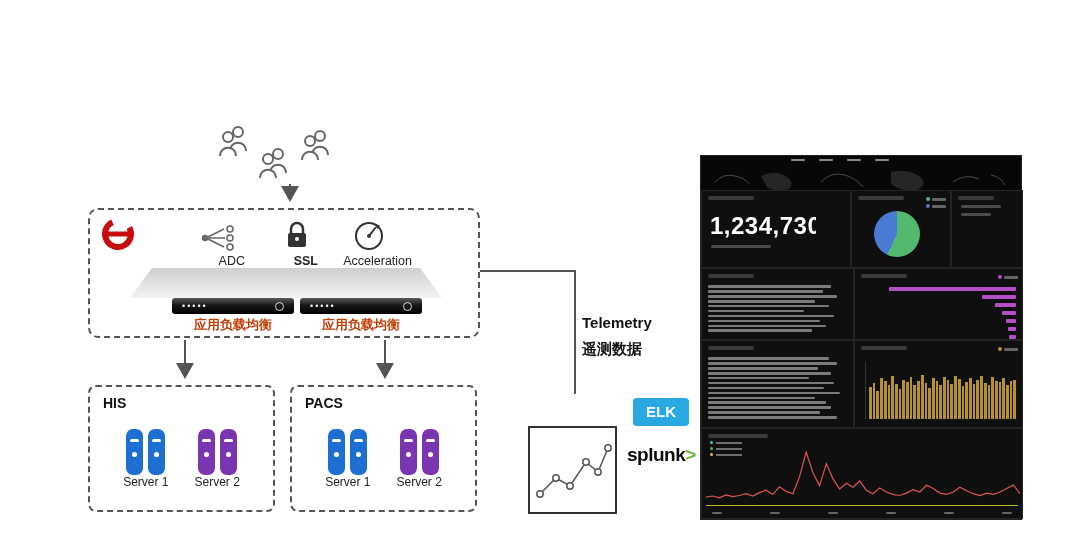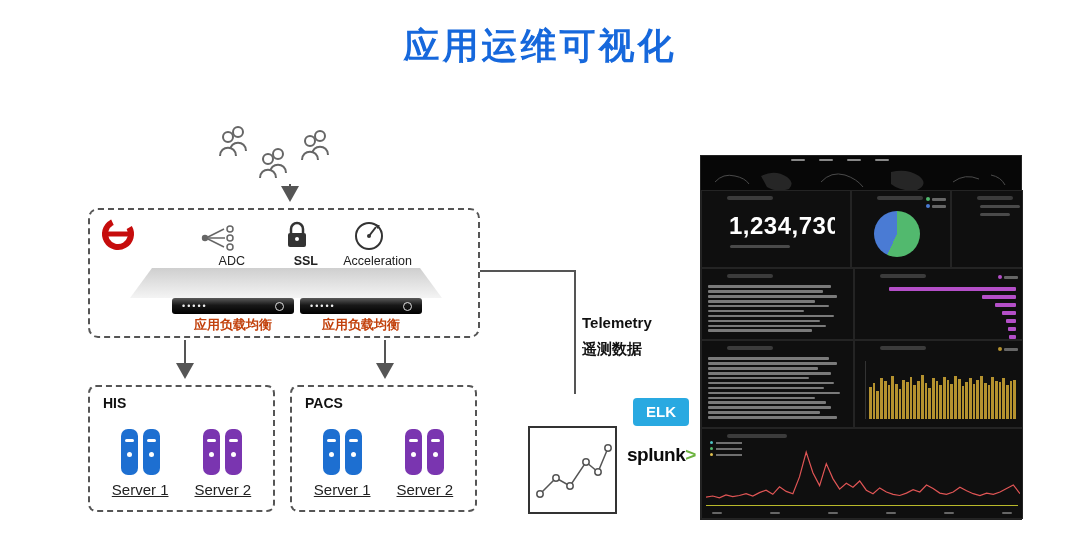--- a/index.html
+++ b/index.html
@@ -25,40 +25,40 @@
 
   .group-title{position:absolute;left:13px;top:8px;font-size:14px;font-weight:bold;color:#111;}
   .server-row{position:absolute;left:0;right:0;top:42px;display:flex;justify-content:center;gap:26px;}
   .server-unit{display:flex;flex-direction:column;align-items:center;}
   .pair{display:flex;gap:5px;}
   .tower{width:17px;height:46px;border-radius:7px;position:relative;}
   .tower.blue{background:#1d6fd1;}
   .tower.purple{background:#7a35b0;}
   .tower::before{content:"";position:absolute;top:10px;left:4px;right:4px;height:3px;background:#fff;border-radius:2px;}
   .tower::after{content:"";position:absolute;top:23px;left:6px;width:5px;height:5px;background:#fff;border-radius:50%;}
-  .server-label{margin-top:6px;font-size:15px;color:#222;text-decoration:underline;}
+  .server-label{font-size:12px;color:#222;}
 
   .telemetry-en{position:absolute;left:582px;top:314px;font-size:15px;font-weight:bold;color:#111;}
   .telemetry-zh{position:absolute;left:582px;top:340px;font-size:15px;font-weight:bold;color:#111;}
 
   .platform-box{position:absolute;left:522px;top:398px;width:100px;height:28px;background:#d2232a;
                 color:#fff;font-size:14px;font-weight:bold;text-align:center;line-height:28px;z-index:3;}
   .chart-box{position:absolute;left:528px;top:426px;width:89px;height:88px;background:#fff;
              border:2px solid #333;box-sizing:border-box;z-index:2;}
   .elk-box{position:absolute;left:633px;top:398px;width:56px;height:28px;background:#29a9e1;border-radius:4px;
            color:#fff;font-size:15px;font-weight:bold;text-align:center;line-height:28px;}
   .splunk{position:absolute;left:627px;top:444px;font-size:19px;font-weight:800;color:#0b0b0b;letter-spacing:-0.5px;}
   .splunk .chev{color:#6cb33f;font-weight:800;}
   .rizhiyi{position:absolute;left:618px;top:480px;display:flex;align-items:center;gap:4px;}
   .rz-text .name{font-size:15px;font-weight:bold;color:#4a4a4a;line-height:1.1;}
   .rz-text .domain{font-size:8px;color:#9a9a9a;}
 
   
   .dash{position:absolute;left:700px;top:155px;width:322px;height:365px;background:#070707;border:1px solid #222;box-sizing:border-box;}
-  .panel{position:absolute;background:#0f0f0f;border:1px solid #242424;box-sizing:border-box;overflow:hidden;padding-left:19px;}
+  .panel{position:absolute;background:#0f0f0f;border:1px solid #242424;box-sizing:border-box;overflow:hidden;}
   .ptitle{height:4px;width:46px;background:#3b3b3b;margin:5px 0 0 6px;border-radius:2px;}
   .pcap{height:3px;width:60px;background:#4a4a4a;margin:5px 0 0 9px;border-radius:2px;}
   .kpi-clip{width:106px;overflow:hidden;white-space:nowrap;margin:12px 0 0 8px;}
   .kpi-value{font-size:24px;font-weight:bold;color:#fff;letter-spacing:0.5px;}
   .pie-chart{position:absolute;left:22px;top:20px;width:46px;height:46px;border-radius:50%;}
   .mini-legend{position:absolute;right:4px;top:6px;display:flex;flex-direction:column;gap:3px;}
   .mini-legend .item{display:flex;align-items:center;gap:2px;}
   .mini-legend .dot{width:4px;height:4px;border-radius:50%;background:#888;}
   .mini-legend .tag{width:14px;height:3px;background:#666;border-radius:1px;}
   .loglist{position:absolute;left:6px;right:8px;top:14px;}
@@ -102,21 +102,20 @@
     </defs>
     <use href="#pair" x="222" y="126"></use>
     <use href="#pair" x="304" y="130"></use>
     <use href="#pair" x="262" y="148"></use>
     <line class="conn" x1="290" y1="184" x2="290" y2="200" marker-end="url(#arrow)"></line>
     <line class="conn" x1="185" y1="340" x2="185" y2="377" marker-end="url(#arrow)"></line>
     <line class="conn" x1="385" y1="340" x2="385" y2="377" marker-end="url(#arrow)"></line>
     <path class="conn" d="M480,271 H575 V394"></path>
   </svg>
 
-  <div class="page-title">应用运维可视化</div>
 
   <div class="dashed-box" style="left:88px;top:208px;width:392px;height:130px;">
 
     <svg class="abs" style="left:8px;top:4px;" width="40" height="40">
       <circle cx="20" cy="20" r="13" fill="none" stroke="#c60c0c" stroke-width="6" stroke-dasharray="62 20" transform="rotate(-30 20 20)"></circle>
       <path d="M9,20 H30" stroke="#c60c0c" stroke-width="5"></path>
     </svg>
 
     <svg class="abs" style="left:110px;top:14px;" width="40" height="28">
       <circle cx="5" cy="14" r="3.2" fill="#666"></circle>

